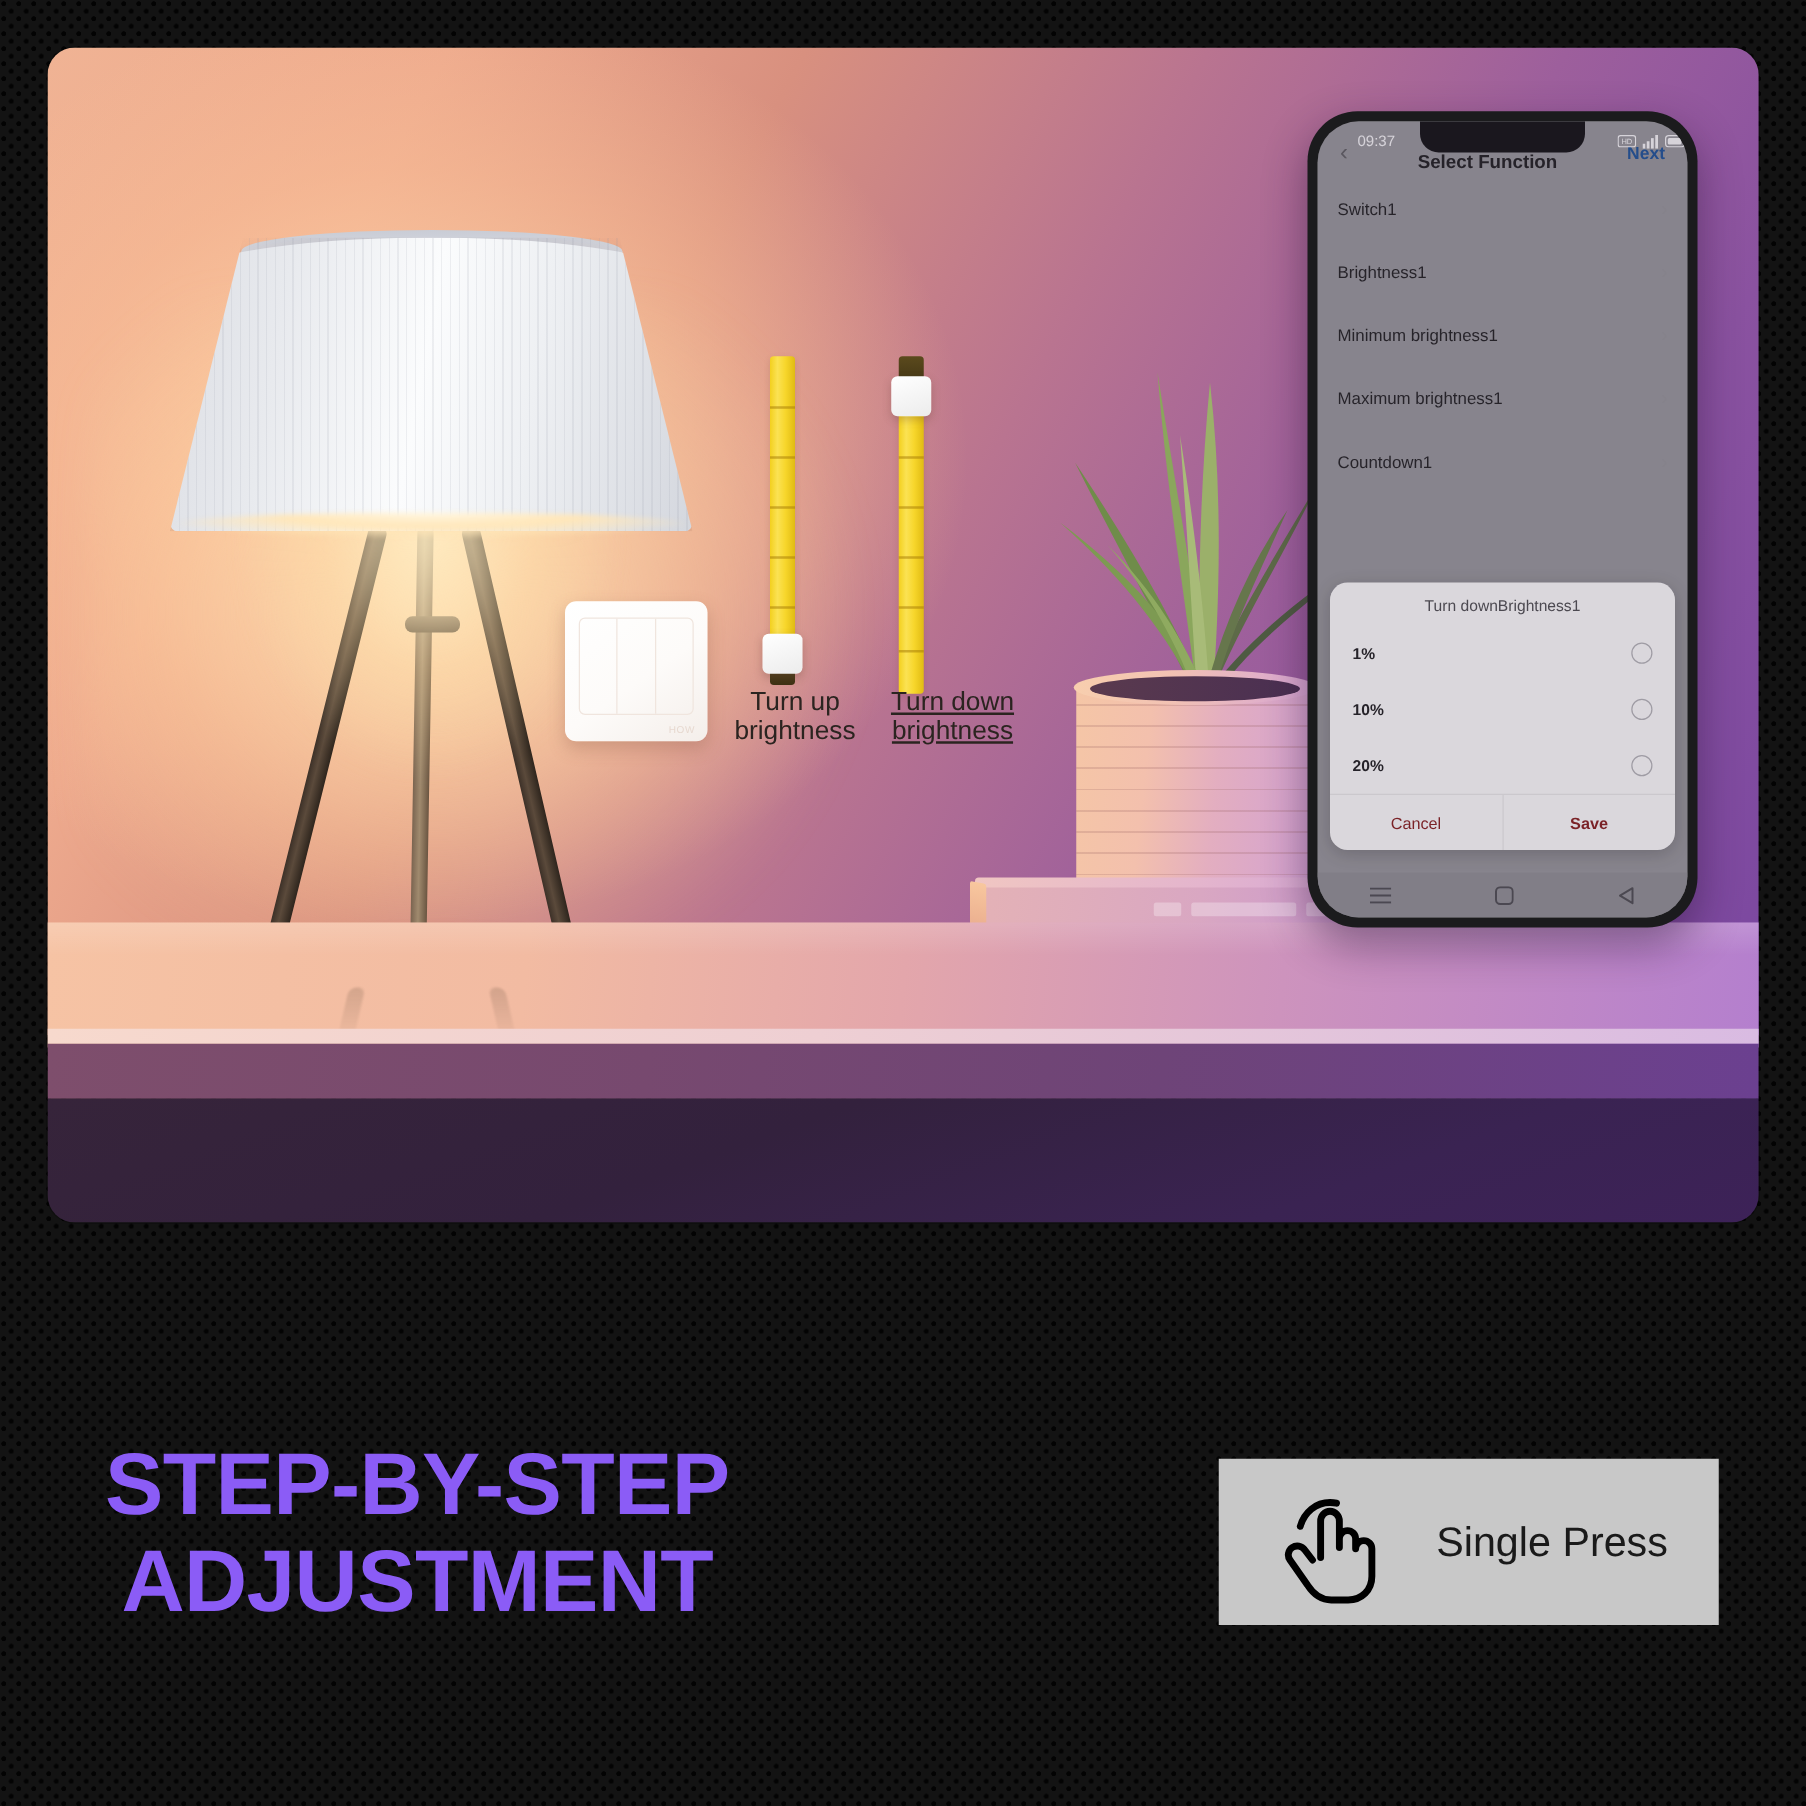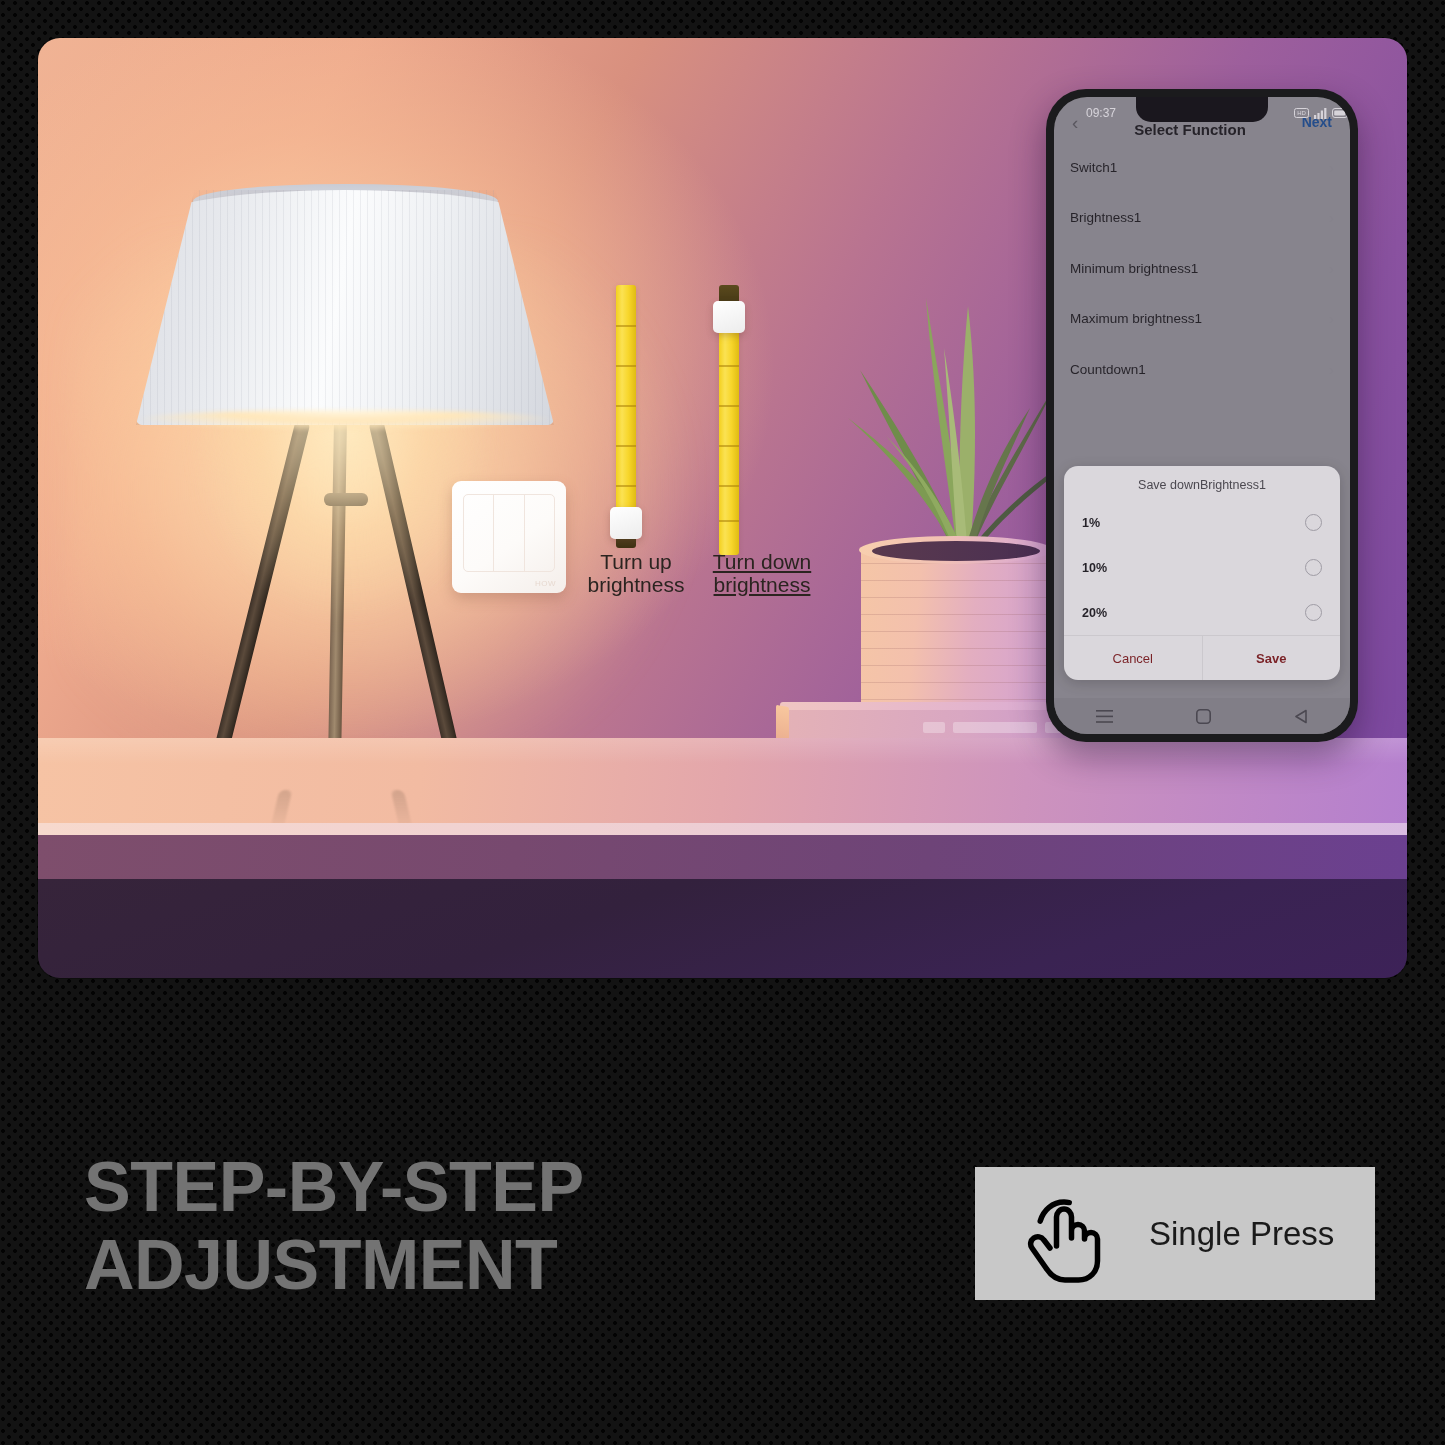--- a/index.html
+++ b/index.html
@@ -266,22 +266,23 @@
   .android-nav{
     position:absolute; left:0; bottom:0; width:100%; height:36px;
     display:flex; align-items:center; justify-content:space-around;
     background:rgba(130,130,134,0.55); z-index:16;
   }
   .an-icon{ color:#3f3f43; opacity:.85; }
 
   
   .headline{
     position:absolute; left:84px; top:1148px; z-index:5;
-    color:#737373; font-size:70px; font-weight:bold; line-height:1.12;
+    color:#8b5cf6; font-size:70px; font-weight:bold; line-height:1.12;
     letter-spacing:-0.5px;
+    text-align:center;
   }
   .badge{
     position:absolute; left:975px; top:1167px; width:400px; height:133px;
     background:#c8c8c8; border-radius:0; z-index:5;
     display:flex; align-items:center; padding-left:40px; gap:42px;
   }
   .badge-label{ font-size:33px; color:#1a1a1a; }
 </style>
 </head>
 <body>
@@ -432,21 +433,21 @@
           <span>Maximum brightness1</span>
           <span class="chev">›</span>
         </div>
         <div class="func-row">
           <span>Countdown1</span>
           <span class="chev">›</span>
         </div>
       </div>
 
       <div class="sheet">
-        <div class="sheet-title">Save downBrightness1</div>
+        <div class="sheet-title">Turn downBrightness1</div>
         <div class="sheet-opt">
           <span>1%</span>
           <span class="radio"></span>
         </div>
         <div class="sheet-opt">
           <span>10%</span>
           <span class="radio"></span>
         </div>
         <div class="sheet-opt">
           <span>20%</span>

